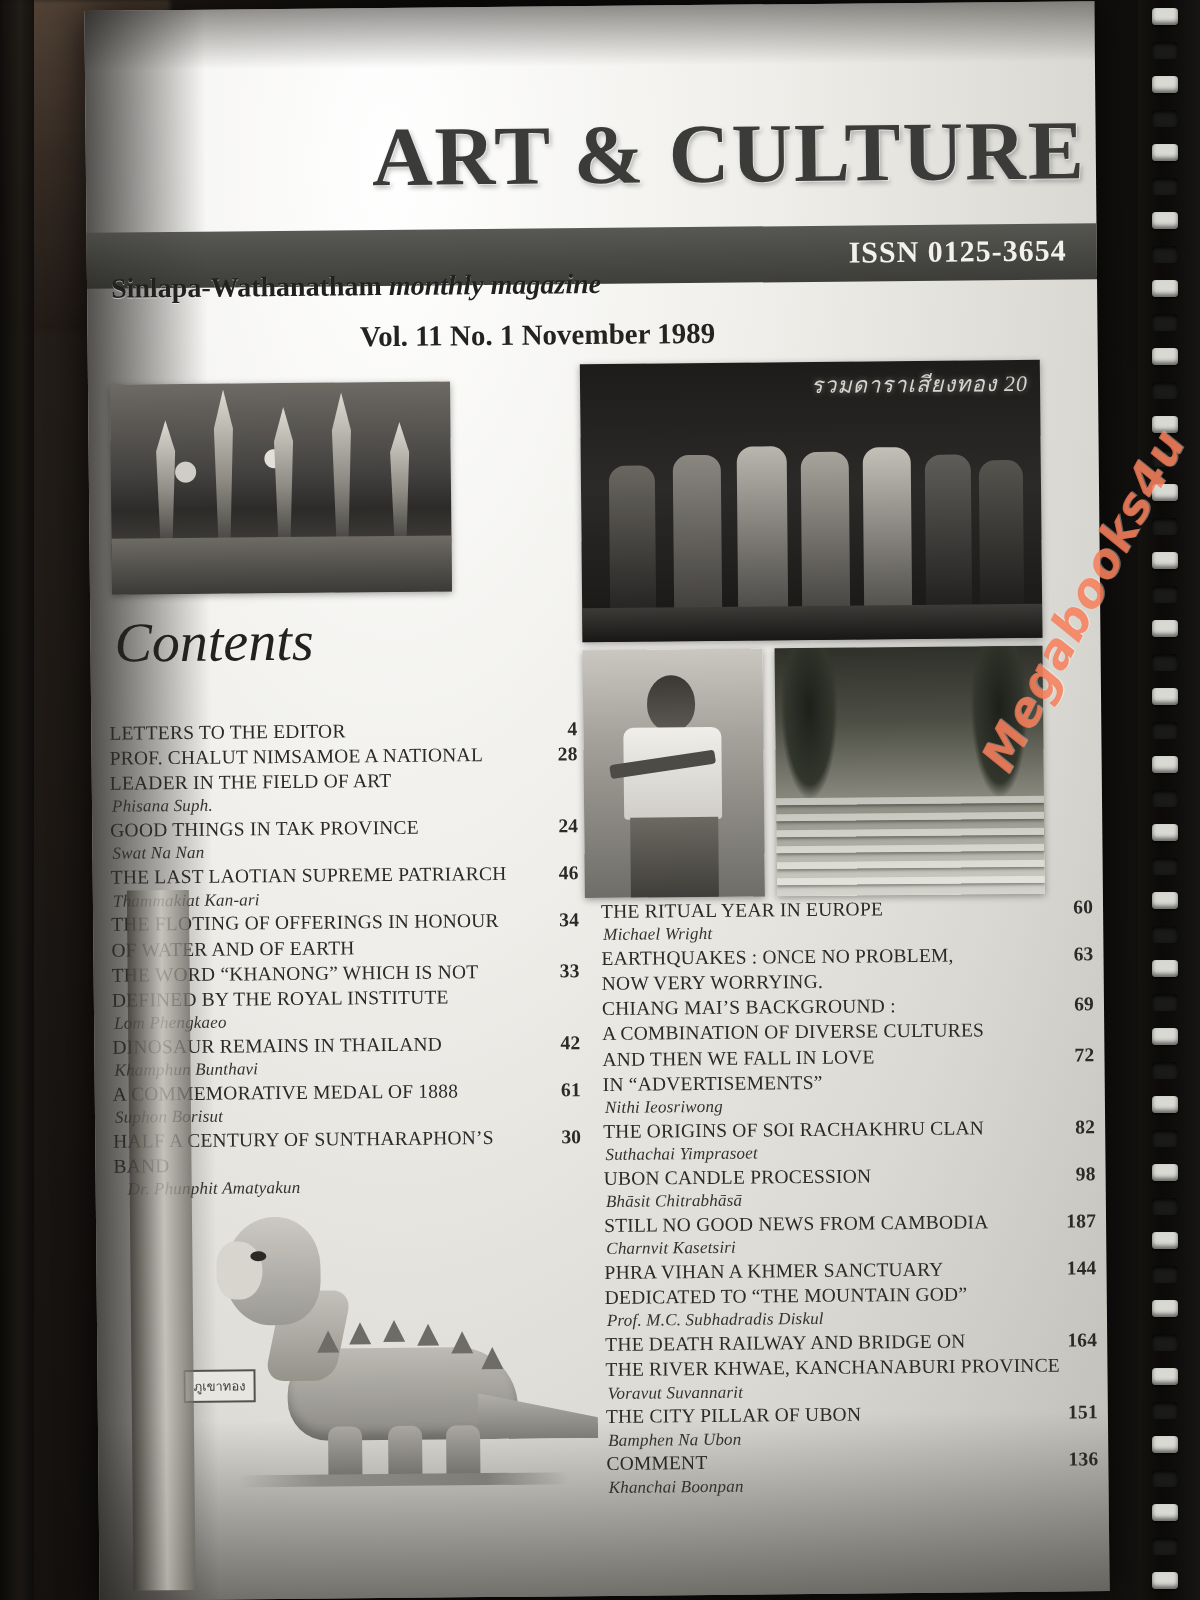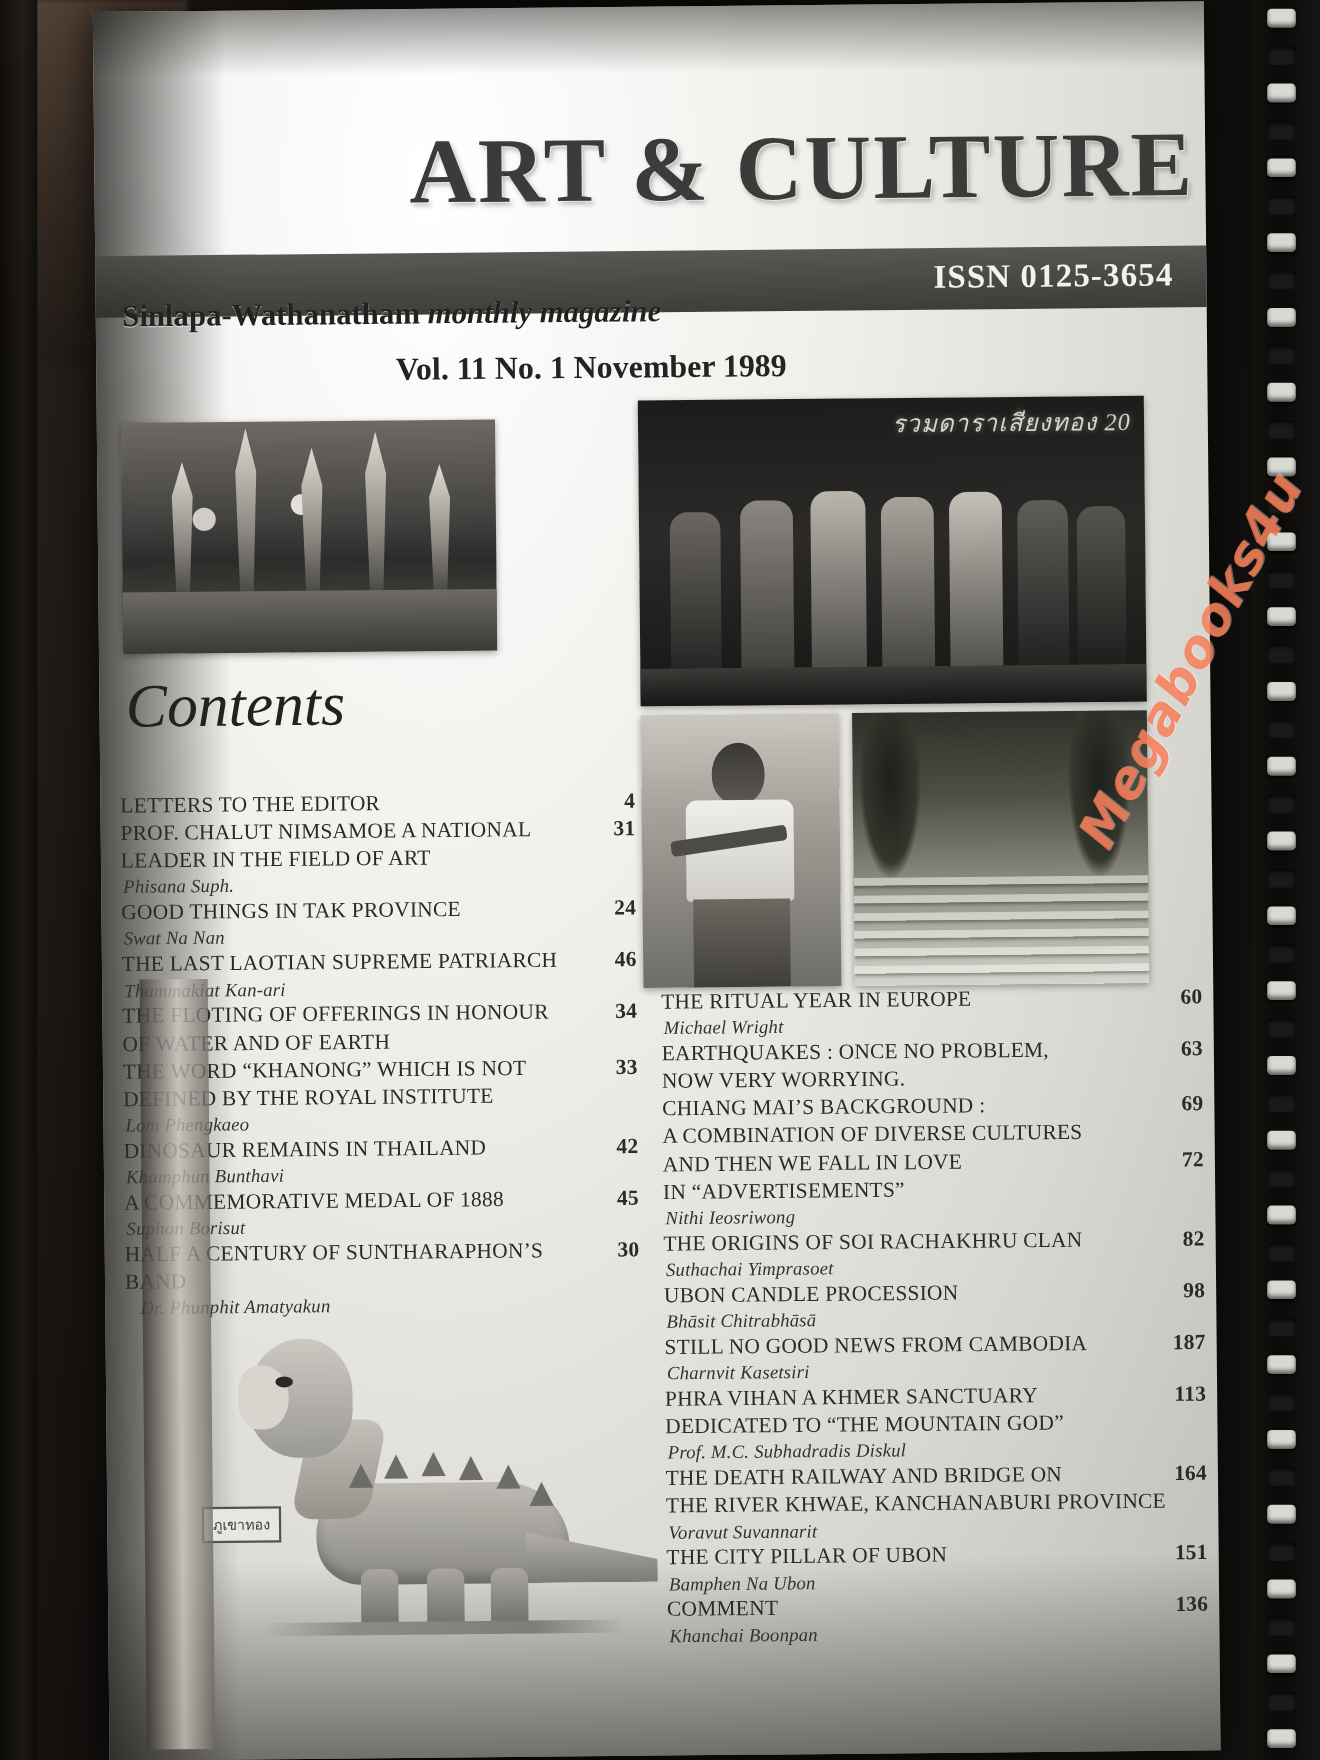--- a/index.html
+++ b/index.html
@@ -436,21 +436,21 @@
     <div class="toc toc-left">
         <div class="entry">
           <div class="row">
             <span class="t">LETTERS TO THE EDITOR</span>
             <span class="p">4</span>
           </div>
         </div>
         <div class="entry">
           <div class="row">
             <span class="t">PROF. CHALUT NIMSAMOE A NATIONAL</span>
-            <span class="p">31</span>
+            <span class="p">28</span>
           </div>
           <div class="cont-line">LEADER IN THE FIELD OF ART</div>
           <div class="author">Phisana Suph.</div>
         </div>
         <div class="entry">
           <div class="row">
             <span class="t">GOOD THINGS IN TAK PROVINCE</span>
             <span class="p">24</span>
           </div>
           <div class="author">Swat Na Nan</div>
@@ -480,21 +480,21 @@
         <div class="entry">
           <div class="row">
             <span class="t">DINOSAUR REMAINS IN THAILAND</span>
             <span class="p">42</span>
           </div>
           <div class="author">Khamphun Bunthavi</div>
         </div>
         <div class="entry">
           <div class="row">
             <span class="t">A COMMEMORATIVE MEDAL OF 1888</span>
-            <span class="p">45</span>
+            <span class="p">61</span>
           </div>
           <div class="author">Suphon Borisut</div>
         </div>
         <div class="entry">
           <div class="row">
             <span class="t">HALF A CENTURY OF SUNTHARAPHON’S</span>
             <span class="p">30</span>
           </div>
           <div class="cont-line">BAND</div>
           <div class="author indent">Dr. Phunphit Amatyakun</div>
@@ -547,21 +547,21 @@
         <div class="entry">
           <div class="row">
             <span class="t">STILL NO GOOD NEWS FROM CAMBODIA</span>
             <span class="p">187</span>
           </div>
           <div class="author">Charnvit Kasetsiri</div>
         </div>
         <div class="entry">
           <div class="row">
             <span class="t">PHRA VIHAN A KHMER SANCTUARY</span>
-            <span class="p">113</span>
+            <span class="p">144</span>
           </div>
           <div class="cont-line">DEDICATED TO “THE MOUNTAIN GOD”</div>
           <div class="author">Prof. M.C. Subhadradis Diskul</div>
         </div>
         <div class="entry">
           <div class="row">
             <span class="t">THE DEATH RAILWAY AND BRIDGE ON</span>
             <span class="p">164</span>
           </div>
           <div class="cont-line">THE RIVER KHWAE, KANCHANABURI PROVINCE</div>

